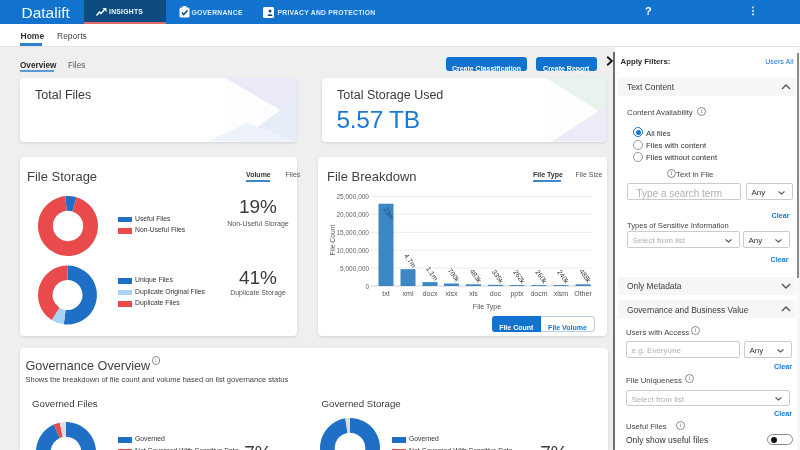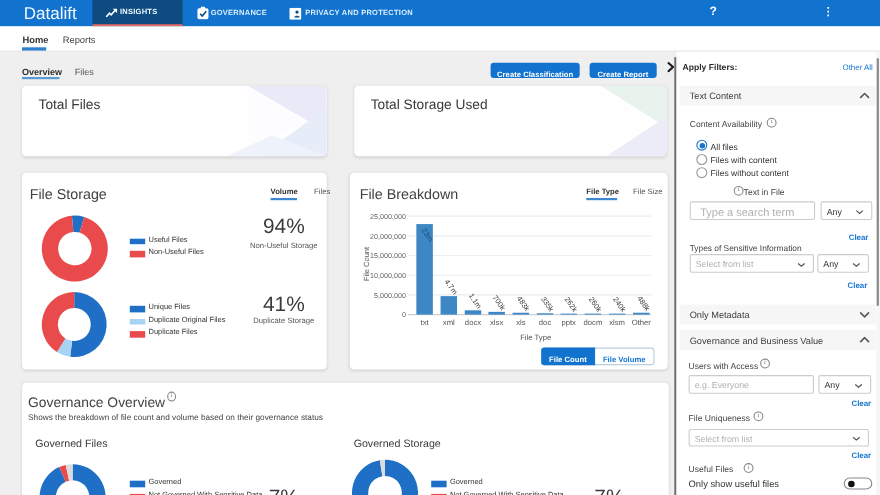--- a/index.html
+++ b/index.html
@@ -54,20 +54,21 @@
   <div class="abs" style="left:15px;top:9.5px;font-size:12.5px;color:#3a3a3a;">Total Files</div>
 </div>
 
 <div class="abs" style="left:322px;top:78px;width:284px;height:63.5px;background:#fff;border-radius:4px;box-shadow:0 1px 3px rgba(0,0,0,.12);overflow:hidden;">
   <svg class="abs" style="right:0;top:0" width="72" height="63.5" viewBox="0 0 72 63.5">
     <polygon points="12,0 72,0 72,38" fill="#e9f3ee"></polygon>
     <polygon points="72,28 72,63.5 18,63.5" fill="#ebecf8"></polygon>
     <polygon points="12,0 56,33 12,63.5" fill="#fdfefd"></polygon>
   </svg>
   <div class="abs" style="left:15px;top:9.5px;font-size:12.5px;color:#3a3a3a;">Total Storage Used</div>
+  <div class="abs" style="left:14.5px;top:27.5px;font-size:24.5px;color:#1b79d6;letter-spacing:-0.3px;">5.57 TB</div>
 </div>
 
 <div class="abs" style="left:19.5px;top:157px;width:277.5px;height:179px;background:#fff;border-radius:4px;box-shadow:0 1px 3px rgba(0,0,0,.12);"></div>
 <span class="abs" style="left:27px;top:168.5px;font-size:13px;color:#424242;">File Storage</span>
 <span class="abs" style="left:246px;top:171px;font-size:7px;font-weight:bold;color:#333;">Volume</span>
 <div class="abs" style="left:246px;top:180px;width:24.3px;height:1.8px;background:#3c87cf;"></div>
 <span class="abs" style="left:285.5px;top:171px;font-size:7px;color:#555;">Files</span>
 <svg class="abs" style="left:0;top:0;pointer-events:none;z-index:5" width="800" height="450" viewBox="0 0 800 450">
     <path d="M65.39,196.11 A30,30 0 0 1 76.57,197.25 L72.34,211.43 A15.2,15.2 0 0 0 66.68,210.86 Z" fill="#1e6fc5"></path>
     <path d="M76.57,197.25 A30,30 0 1 1 65.39,196.11 L66.68,210.86 A15.2,15.2 0 1 0 72.34,211.43 Z" fill="#e94a4c"></path>
@@ -78,21 +79,21 @@
     <path d="M53.80,424.59 A30,30 0 0 1 59.76,422.66 L62.82,437.03 A15.3,15.3 0 0 0 59.78,438.02 Z" fill="#e94a4c"></path>
     <path d="M59.76,422.66 A30,30 0 0 1 66.00,422.00 L66.00,436.70 A15.3,15.3 0 0 0 62.82,437.03 Z" fill="#dcdcdc"></path>
     <path d="M350.00,418.00 A30,30 0 1 1 345.31,418.37 L347.61,432.89 A15.3,15.3 0 1 0 350.00,432.70 Z" fill="#1e6fc5"></path>
     <path d="M345.31,418.37 A30,30 0 0 1 350.00,418.00 L350.00,432.70 A15.3,15.3 0 0 0 347.61,432.89 Z" fill="#dcdcdc"></path>
   </svg>
 
 <div class="abs" style="left:117.5px;top:216.5px;width:14px;height:5.5px;background:#1e6fc5;"></div>
 <span class="abs" style="left:135px;top:214.5px;font-size:6.8px;color:#333;">Useful Files</span>
 <div class="abs" style="left:117.5px;top:228px;width:14px;height:5.5px;background:#e94a4c;"></div>
 <span class="abs" style="left:135px;top:226px;font-size:6.8px;color:#333;">Non-Useful Files</span>
-<div class="abs" style="left:200px;top:196px;width:116px;text-align:center;font-size:19px;color:#3a3a3a;">94%</div>
+<div class="abs" style="left:200px;top:196px;width:116px;text-align:center;font-size:19px;color:#3a3a3a;">19%</div>
 <div class="abs" style="left:200px;top:219.5px;width:116px;text-align:center;font-size:7px;color:#555;">Non-Useful Storage</div>
 
 <div class="abs" style="left:117.5px;top:278px;width:14px;height:5.5px;background:#1e6fc5;"></div>
 <span class="abs" style="left:135px;top:276px;font-size:6.8px;color:#333;">Unique Files</span>
 <div class="abs" style="left:117.5px;top:289.5px;width:14px;height:5.5px;background:#a8d3f2;"></div>
 <span class="abs" style="left:135px;top:287.5px;font-size:6.8px;color:#333;">Duplicate Original Files</span>
 <div class="abs" style="left:117.5px;top:301px;width:14px;height:5.5px;background:#e94a4c;"></div>
 <span class="abs" style="left:135px;top:299px;font-size:6.8px;color:#333;">Duplicate Files</span>
 <div class="abs" style="left:200px;top:266.5px;width:116px;text-align:center;font-size:19px;color:#3a3a3a;">41%</div>
 <div class="abs" style="left:200px;top:288.5px;width:116px;text-align:center;font-size:7px;color:#555;">Duplicate Storage</div>
@@ -150,21 +151,21 @@
   </svg>
 <div class="abs" style="left:492px;top:316px;width:102.5px;height:15.5px;border:1px solid #b9cede;border-radius:3px;background:#fff;"></div>
 <div class="abs" style="left:492px;top:316px;width:48.5px;height:15.5px;background:#1173cd;border-radius:3px 0 0 3px;text-align:center;">
   <span style="font-size:7px;font-weight:bold;color:#fff;line-height:15.5px;white-space:nowrap;">File Count</span></div>
 <div class="abs" style="left:540.5px;top:316px;width:54px;height:15.5px;text-align:center;">
   <span style="font-size:7px;font-weight:bold;color:#1377d4;line-height:15.5px;white-space:nowrap;">File Volume</span></div>
 
 <div class="abs" style="left:19.5px;top:348px;width:588px;height:102px;background:#fff;border-radius:4px 4px 0 0;box-shadow:0 1px 3px rgba(0,0,0,.12);"></div>
 <span class="abs" style="left:25.5px;top:359px;font-size:12.6px;color:#424242;">Governance Overview</span>
 <div style="position:absolute;left:151.5px;top:356px;width:8.5px;height:8.5px;border:1px solid #8a8a8a;border-radius:50%;color:#777;font-size:5.5px;line-height:6.5px;text-align:center;font-family:'Liberation Serif',serif;">i</div>
-<span class="abs" style="left:25.5px;top:374.5px;font-size:7.5px;color:#444;">Shows the breakdown of file count and volume based on their governance status</span>
+<span class="abs" style="left:25.5px;top:374.5px;font-size:7.5px;color:#444;">Shows the breakdown of file count and volume based on list governance status</span>
 <span class="abs" style="left:32px;top:397.5px;font-size:9.7px;color:#3a3a3a;">Governed Files</span>
 <span class="abs" style="left:321.5px;top:397.5px;font-size:9.7px;color:#3a3a3a;">Governed Storage</span>
 <div class="abs" style="left:117.5px;top:437px;width:14px;height:5.5px;background:#1e6fc5;"></div>
 <span class="abs" style="left:135px;top:435px;font-size:6.8px;color:#333;">Governed</span>
 <div class="abs" style="left:117.5px;top:448.5px;width:14px;height:5.5px;background:#e94a4c;"></div>
 <span class="abs" style="left:135px;top:446.5px;font-size:6.8px;color:#333;">Not Governed With Sensitive Data</span>
 <div class="abs" style="left:200px;top:441.5px;width:116px;text-align:center;font-size:19px;color:#3a3a3a;">7%</div>
 <div class="abs" style="left:391.5px;top:437px;width:14px;height:5.5px;background:#1e6fc5;"></div>
 <span class="abs" style="left:409px;top:435px;font-size:6.8px;color:#333;">Governed</span>
 <div class="abs" style="left:391.5px;top:448.5px;width:14px;height:5.5px;background:#e94a4c;"></div>
@@ -173,21 +174,21 @@
 
 <svg class="abs" style="left:605.5px;top:55.5px" width="7" height="10" viewBox="0 0 7 10">
     <path d="M1.2 0.8 L5.8 5 L1.2 9.2" fill="none" stroke="#1a1a1a" stroke-width="1.9"></path>
   </svg>
 <div class="abs" style="left:613px;top:52px;width:1.5px;height:398px;background:#6e6e6e;"></div>
 <div class="abs" style="left:614.5px;top:47px;width:182.5px;height:403px;background:#fff;"></div>
 <div class="abs" style="left:797px;top:47px;width:3px;height:403px;background:#f6f6f6;"></div>
 <div class="abs" style="left:797px;top:53px;width:2px;height:225px;background:#8a8a8a;"></div>
 
 <span class="abs" style="left:620.5px;top:57px;font-size:7.8px;font-weight:bold;color:#2b2b2b;">Apply Filters:</span>
-<div class="abs" style="right:6.5px;top:57px;font-size:7.2px;color:#1377d4;">Other All</div>
+<div class="abs" style="right:6.5px;top:57px;font-size:7.2px;color:#1377d4;">Users All</div>
 
 <div style="position:absolute;left:618px;top:77.5px;width:178px;height:18px;background:#f6f6f6;">
     <span style="position:absolute;left:9px;top:4.5px;font-size:8.4px;color:#3c3c3c;white-space:nowrap;">Text Content</span>
   </div>
 <svg style="position:absolute;left:781px;top:83.5px;transform:rotate(180deg);" width="10" height="6" viewBox="0 0 10 6">
     <path d="M1 1 L5 5 L9 1" fill="none" stroke="#555" stroke-width="1.4"></path>
   </svg>
 <span class="abs" style="left:627px;top:108px;font-size:7.8px;color:#444;">Content Availability</span>
 <div style="position:absolute;left:697px;top:106.5px;width:9px;height:9px;border:1px solid #8a8a8a;border-radius:50%;color:#777;font-size:6px;line-height:7px;text-align:center;font-family:'Liberation Serif',serif;">i</div>
 

